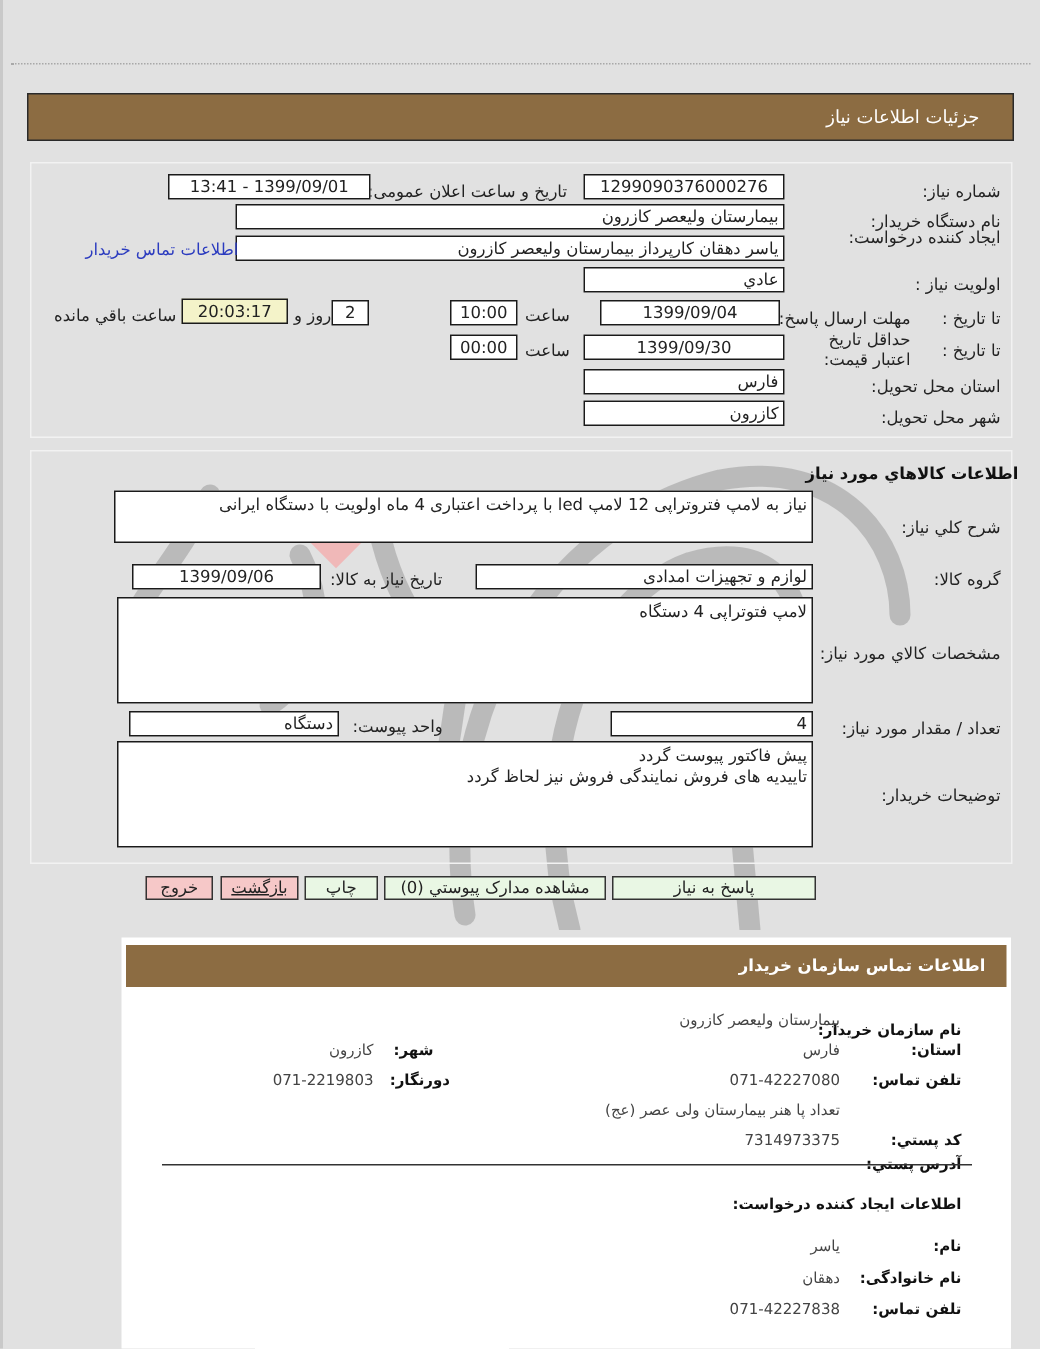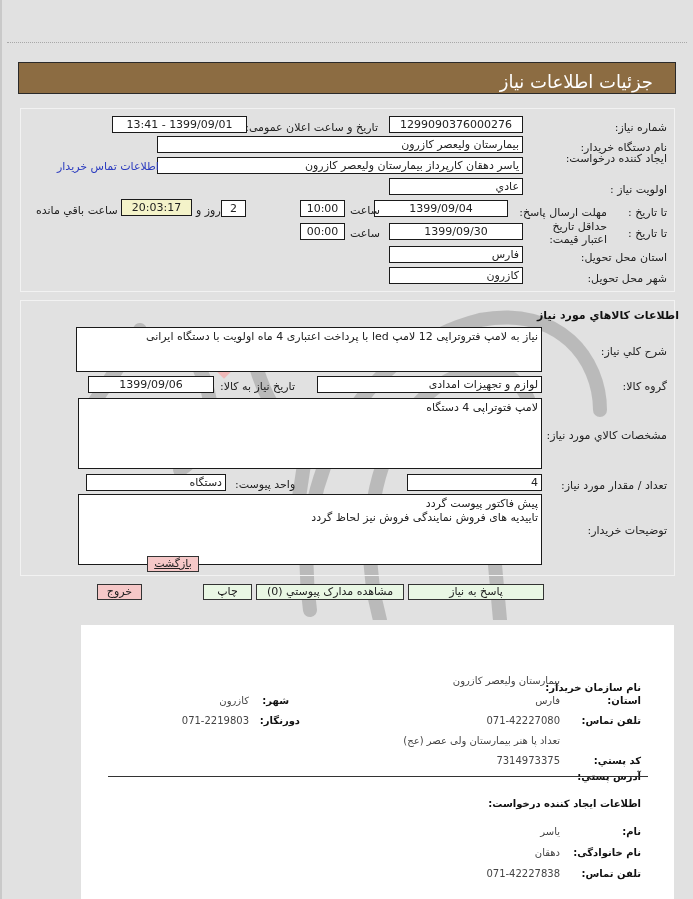--- a/index.html
+++ b/index.html
@@ -9,21 +9,21 @@
     font-family:"DejaVu Sans", sans-serif;
     font-size:11px; color:#222;
     direction:rtl;
   }
   .left-border { position:absolute; left:0; top:0; width:2px; height:899px; background:#c9c9c9; }
   .dotline { position:absolute; left:7px; top:42px; width:680px; border-top:1px dotted #a8a8a8; }
   .header-bar {
     position:absolute; left:18px; top:62px; width:658px; height:32px;
     background:#8c6c42; border:1px solid #2a2a2a; box-sizing:border-box;
   }
-  .header-bar .title { position:absolute; right:22px; top:8px; color:#fff; font-size:18px; }
+  .header-bar .title { position:absolute; right:22px; top:8px; color:#fff; font-size:12px; }
   .panel { position:absolute; border:1px solid #f2f2f2; box-sizing:border-box; }
   .lbl { position:absolute; font-size:11px; color:#222; white-space:nowrap; }
   .field {
     position:absolute; background:#fff; border:1px solid #1a1a1a; box-sizing:border-box;
     font-size:11px; line-height:15px; padding:0 3px; white-space:nowrap; overflow:hidden;
   }
   .field.c { text-align:center; }
   .field.r { text-align:right; }
   .field.yellow { background:#f4f3c9; }
   .ta { white-space:pre-line; line-height:14px; padding:2px 3px; }
@@ -79,21 +79,21 @@
 
 <span class="lbl" style="right:26px;top:152px;">ایجاد کننده درخواست:</span>
 <div class="field r" style="left:157px;top:157px;width:366px;height:17px;">یاسر  دهقان کارپرداز بیمارستان ولیعصر کازرون</div>
 <span class="link" style="left:57px;top:160px;">اطلاعات تماس خریدار</span>
 
 <span class="lbl" style="right:26px;top:183px;">اولویت نیاز :</span>
 <div class="field r" style="left:389px;top:178px;width:134px;height:17px;">عادي</div>
 
 <span class="lbl" style="right:86px;top:206px;">مهلت ارسال پاسخ:</span>
 <span class="lbl" style="right:26px;top:206px;">تا تاریخ :</span>
-<div class="field c" style="left:374px;top:200px;width:134px;height:17px;text-align:center;">1399/09/04</div>
+<div class="field c" style="left:400px;top:200px;width:120px;height:17px;text-align:center;">1399/09/04</div>
 <span class="lbl" style="left:350px;top:204px;">ساعت</span>
 <div class="field c" style="left:300px;top:200px;width:45px;height:17px;">10:00</div>
 <div class="field c" style="left:221px;top:200px;width:25px;height:17px;">2</div>
 <span class="lbl" style="left:196px;top:204px;">روز و</span>
 <div class="field c yellow" style="left:121px;top:199px;width:71px;height:17px;">20:03:17</div>
 <span class="lbl" style="left:36px;top:204px;">ساعت باقي مانده</span>
 
 <span class="lbl" style="right:86px;top:220px;width:82px;white-space:normal;line-height:13px;">حداقل تاریخ اعتبار قیمت:</span>
 <span class="lbl" style="right:26px;top:227px;">تا تاریخ :</span>
 <div class="field c" style="left:389px;top:223px;width:134px;height:17px;">1399/09/30</div>
@@ -102,21 +102,21 @@
 
 <span class="lbl" style="right:26px;top:251px;">استان محل تحویل:</span>
 <div class="field r" style="left:389px;top:246px;width:134px;height:17px;">فارس</div>
 <span class="lbl" style="right:26px;top:272px;">شهر محل تحویل:</span>
 <div class="field r" style="left:389px;top:267px;width:134px;height:17px;">کازرون</div>
 
 <div class="panel" style="left:20px;top:300px;width:655px;height:276px;"></div>
 <span class="sec-title" style="right:14px;top:309px;">اطلاعات کالاهاي مورد نیاز</span>
 
 <span class="lbl" style="right:26px;top:345px;">شرح کلي نیاز:</span>
-<div class="field r ta" style="left:76px;top:327px;width:466px;height:45px;text-align:right;">نیاز به لامپ فتروتراپی 12 لامپ led با پرداخت اعتباری  4 ماه اولویت با دستگاه ایرانی</div>
+<div class="field r ta" style="left:76px;top:327px;width:466px;height:35px;text-align:right;">نیاز به لامپ فتروتراپی 12 لامپ led با پرداخت اعتباری  4 ماه اولویت با دستگاه ایرانی</div>
 
 <span class="lbl" style="right:26px;top:380px;">گروه کالا:</span>
 <div class="field r" style="left:317px;top:376px;width:225px;height:17px;">لوازم و تجهیزات امدادی</div>
 <span class="lbl" style="left:220px;top:380px;">تاریخ نیاز به کالا:</span>
 <div class="field c" style="left:88px;top:376px;width:126px;height:17px;">1399/09/06</div>
 
 <span class="lbl" style="right:26px;top:429px;">مشخصات کالاي مورد نیاز:</span>
 <div class="field r ta" style="left:78px;top:398px;width:464px;height:71px;">لامپ فتوتراپی 4 دستگاه</div>
 
 <span class="lbl" style="right:26px;top:479px;">تعداد / مقدار مورد نیاز:</span>
@@ -124,24 +124,27 @@
 <span class="lbl" style="left:235px;top:478px;">واحد پیوست:</span>
 <div class="field r" style="left:86px;top:474px;width:140px;height:17px;">دستگاه</div>
 
 <span class="lbl" style="right:26px;top:524px;">توضیحات خریدار:</span>
 <div class="field r ta" style="left:78px;top:494px;width:464px;height:71px;">پیش فاکتور پیوست گردد
 تاییدیه های فروش نمایندگی فروش نیز لحاظ گردد</div>
 
 <div class="btn green" style="left:408px;top:584px;width:136px;"><span>پاسخ به نیاز</span></div>
 <div class="btn green" style="left:256px;top:584px;width:148px;"><span>مشاهده مدارک پیوستي (0)</span></div>
 <div class="btn green" style="left:203px;top:584px;width:49px;"><span>چاپ</span></div>
-<div class="btn pink underline" style="left:147px;top:556px;width:52px;"><span>بازگشت</span></div>
+<div class="btn pink underline" style="left:147px;top:584px;width:52px;"><span>بازگشت</span></div>
 <div class="btn pink" style="left:97px;top:584px;width:45px;"><span>خروج</span></div>
 
 <div class="card">
+  <div class="card-head">
+    <span class="t">اطلاعات تماس سازمان خریدار</span>
+  </div>
 
   <span class="klbl" style="right:33px;top:57px;">نام سازمان خریدار:</span>
   <span class="kval" style="right:114px;top:50px;">بیمارستان ولیعصر کازرون</span>
 
   <span class="klbl" style="right:33px;top:70px;">استان:</span>
   <span class="kval" style="right:114px;top:70px;">فارس</span>
   <span class="klbl" style="right:385px;top:70px;">شهر:</span>
   <span class="kval" style="right:425px;top:70px;">کازرون</span>
 
   <span class="klbl" style="right:33px;top:90px;">تلفن تماس:</span>

